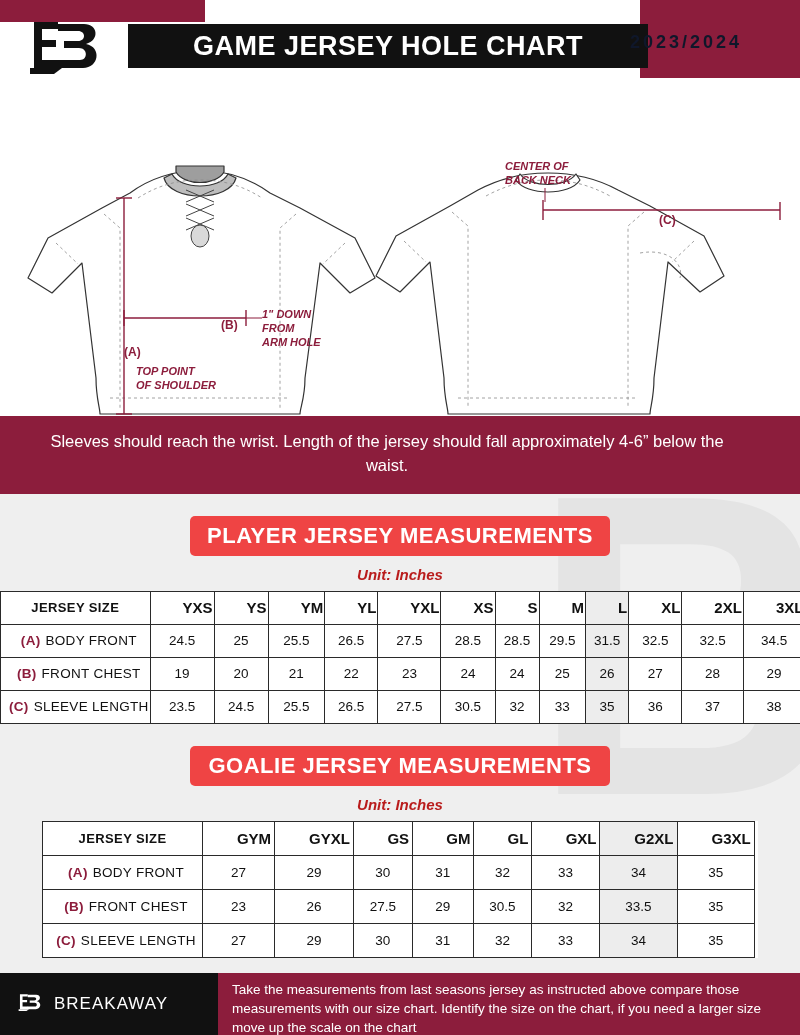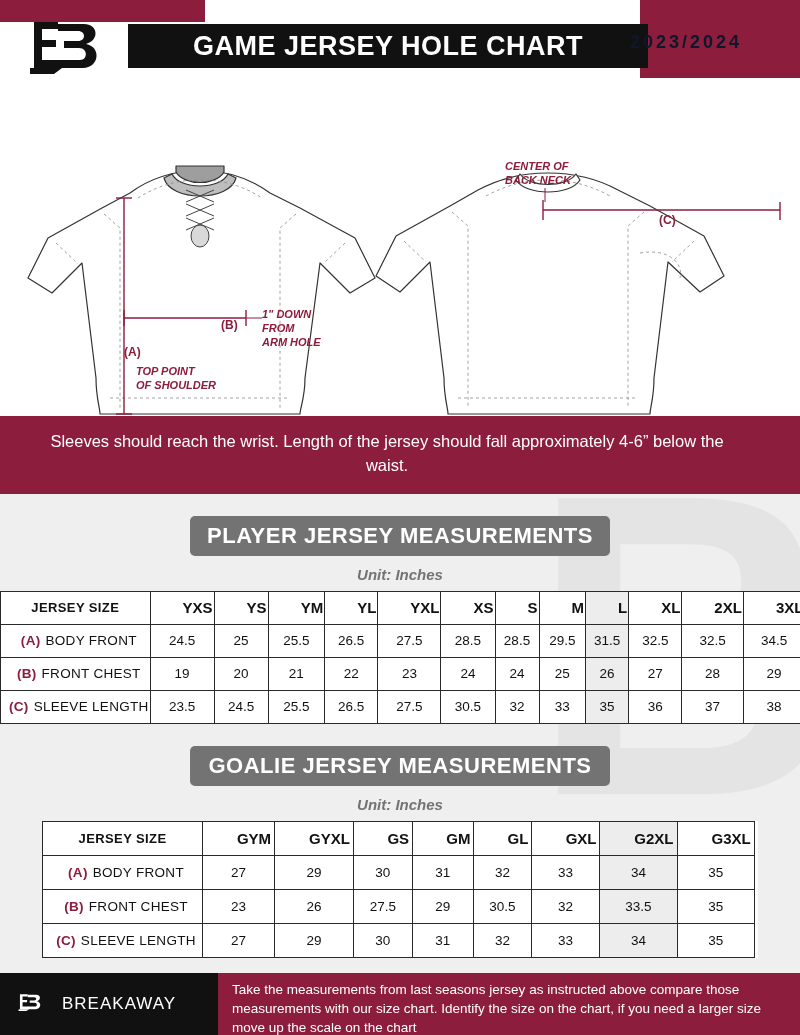--- a/index.html
+++ b/index.html
@@ -50,27 +50,27 @@
     position:relative; z-index:2;
     background:#8c1d3c; color:#fff;
     padding:14px 70px 16px 44px;
     text-align:center; font-size:16.5px; line-height:1.45;
   }
 
   
   .sect { position:relative; z-index:2; }
   .sect-title {
     margin:22px auto 0 auto; width:420px; height:40px;
-    background:#737373; color:#fff; border-radius:5px;
+    background:#ef4444; color:#fff; border-radius:5px;
     display:flex; align-items:center; justify-content:center;
     font-size:22px; font-weight:bold; letter-spacing:0.5px;
   }
   .unit {
     text-align:center; font-style:italic; font-size:15px;
-    color:#737373; margin:10px 0 8px 0; font-weight:bold;
+    color:#b91c1c; margin:10px 0 8px 0; font-weight:bold;
   }
 
   
   table { border-collapse:collapse; background:#fff; }
   .tbl-wrap { position:relative; z-index:2; }
   .player-tbl { margin:0 auto; width:728px; }
   .goalie-tbl { margin:0 auto; width:716px; }
   td, th { border:1px solid #2a2a2a; font-size:13.5px; text-align:center; color:#111; }
   .rowlabel {
     text-align:center; padding-left:8px; font-size:13.5px;
@@ -85,21 +85,21 @@
   .goalie-tbl td, .goalie-tbl th { height:34px; }
   .noborder { border:none; background:transparent; }
 
   
   .footer {
     position:absolute; left:0; bottom:0; width:800px; height:62px; z-index:3;
     display:flex;
   }
   .footer-left {
     width:218px; background:#111; color:#fff;
-    display:flex; align-items:center; gap:18px; padding-left:18px;
+    display:flex; align-items:center; gap:10px; padding-left:18px;
   }
   .footer-brand { font-size:17px; letter-spacing:1px; font-weight:normal; }
   .footer-right {
     flex:1; background:#8c1d3c; color:#fff;
     font-size:13.5px; line-height:1.42; padding:7px 14px 0 14px;
   }
 </style>
 </head>
 <body>
 

